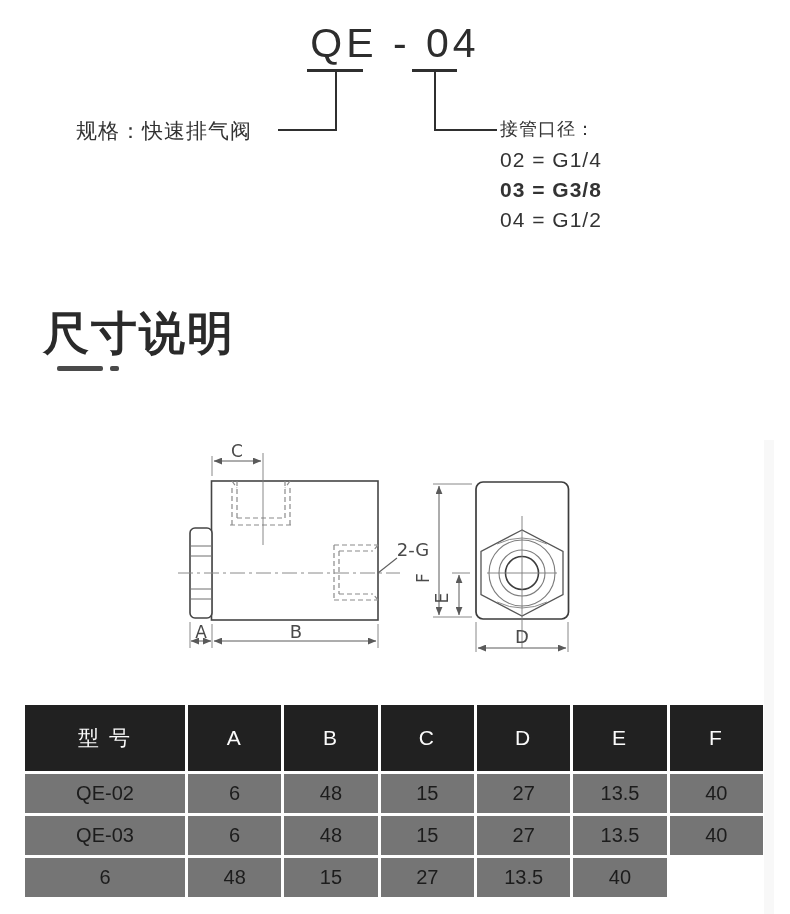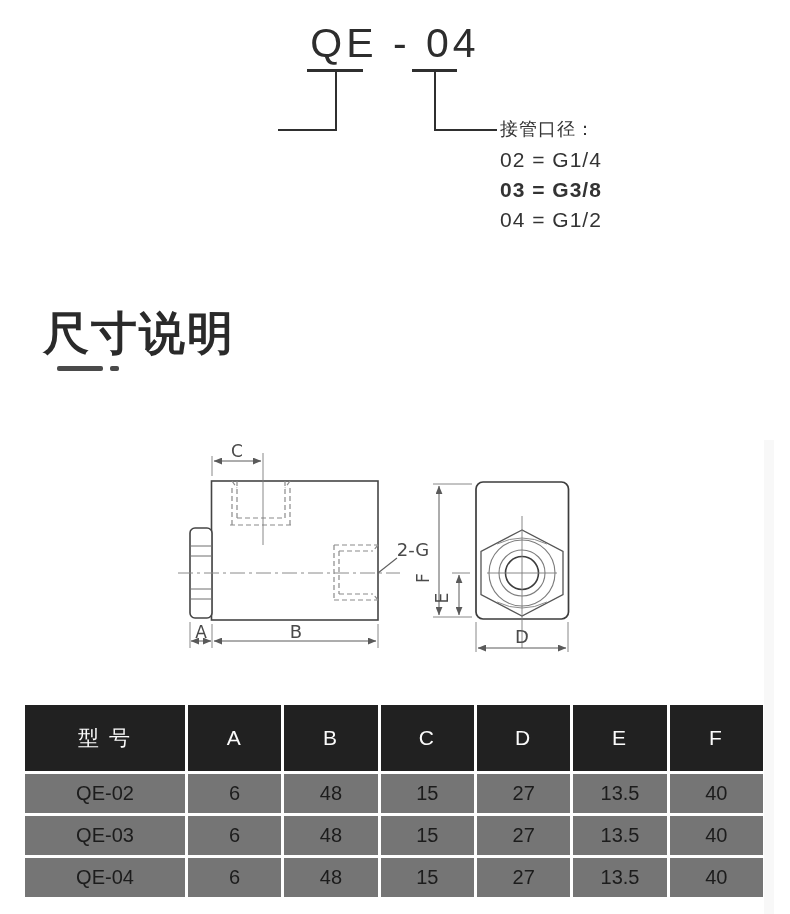--- a/index.html
+++ b/index.html
@@ -36,20 +36,21 @@
   <div class="abs model-title">QE - 04</div>
 
   <div class="abs uline" style="left:307px;top:69px;width:56px;"></div>
   <div class="abs uline" style="left:412px;top:69px;width:45px;"></div>
 
   <div class="abs vline" style="left:335px;top:71px;height:60px;"></div>
   <div class="abs hline" style="left:278px;top:129px;width:59px;"></div>
   <div class="abs vline" style="left:434px;top:71px;height:60px;"></div>
   <div class="abs hline" style="left:434px;top:129px;width:63px;"></div>
 
+  <div class="abs spec-label">规格：快速排气阀</div>
 
   <div class="abs port-label">接管口径：</div>
   <div class="abs port-opt" style="top:148px;text-align:center;">02 = G1/4</div>
   <div class="abs port-opt" style="top:178px;font-weight:bold;">03 = G3/8</div>
   <div class="abs port-opt" style="top:208px;">04 = G1/2</div>
 
   <div class="abs sec-heading">尺寸说明</div>
   <div class="abs sec-bar" style="left:57px;top:366px;width:46px;"></div>
   <div class="abs sec-bar" style="left:110px;top:366px;width:9px;"></div>
 
@@ -165,21 +166,20 @@
     <div class="td">40</div>
 
     <div class="td">QE-03</div>
     <div class="td">6</div>
     <div class="td">48</div>
     <div class="td">15</div>
     <div class="td">27</div>
     <div class="td">13.5</div>
     <div class="td">40</div>
 
-    <div class="td">QE-04</div>
     <div class="td">6</div>
     <div class="td">48</div>
     <div class="td">15</div>
     <div class="td">27</div>
     <div class="td">13.5</div>
     <div class="td">40</div>
   </div>
 
   <div class="abs edge-strip"></div>
 </div>

